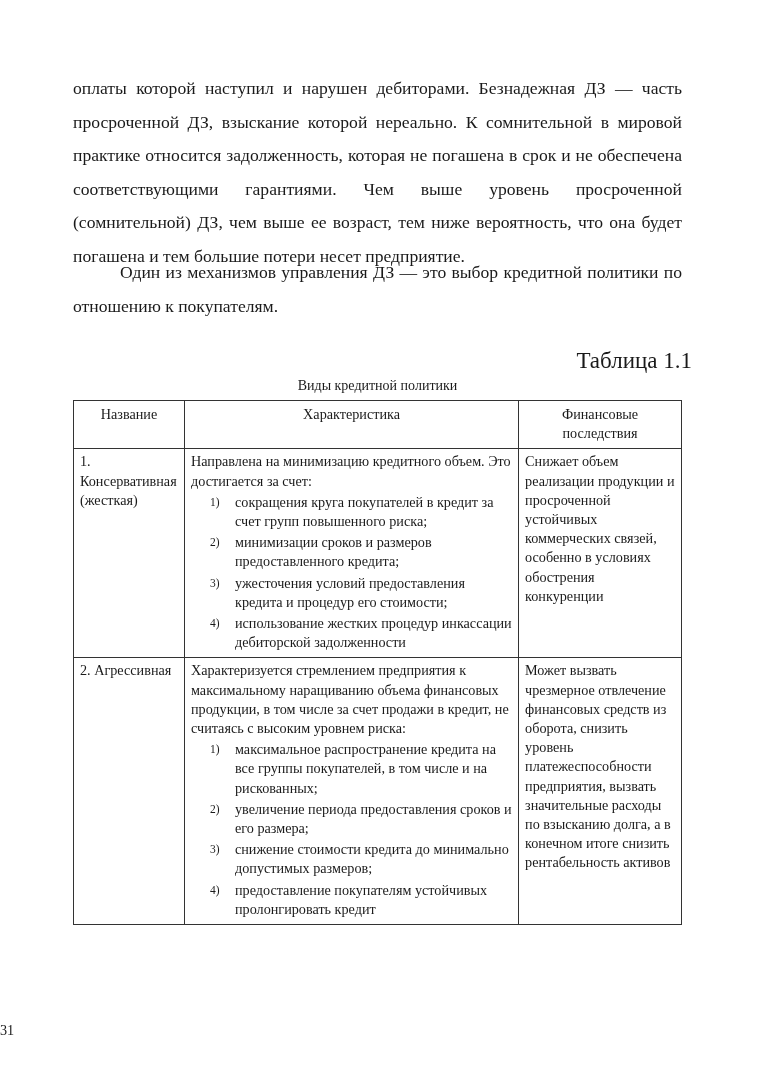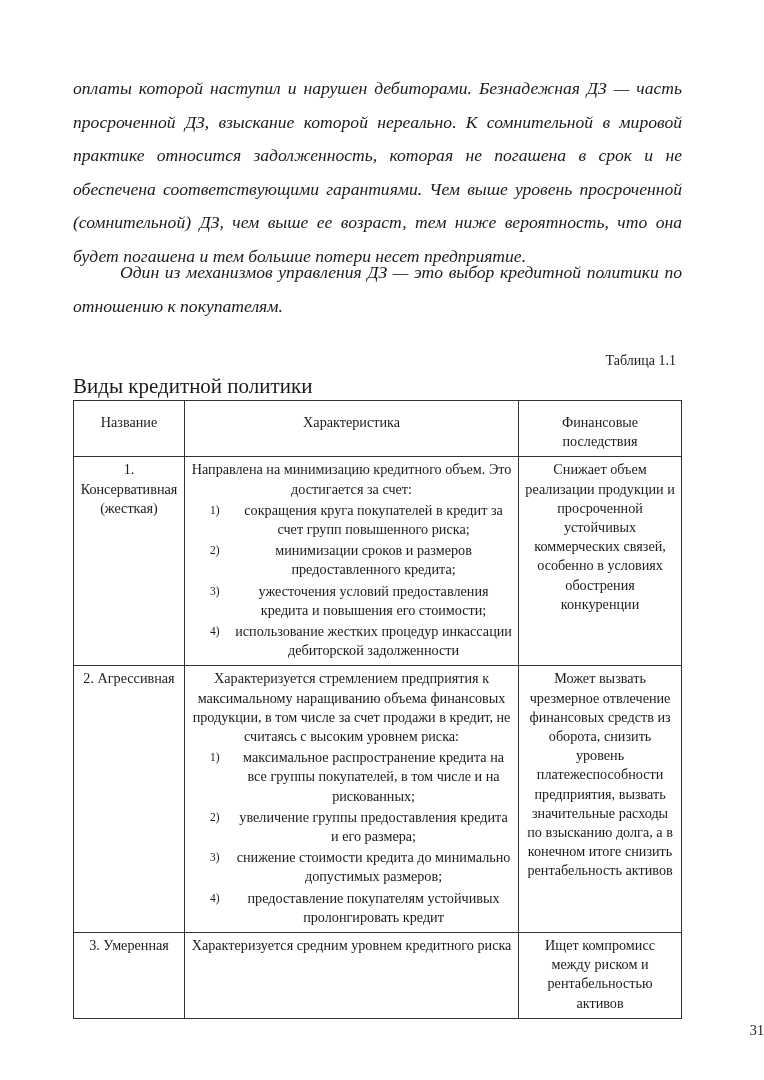--- a/index.html
+++ b/index.html
@@ -4,54 +4,53 @@
 <style>
   html, body { margin: 0; padding: 0; background: #ffffff; }
   body {
     width: 764px; height: 1080px; position: relative; overflow: hidden;
     font-family: "Liberation Serif", serif; color: #1a1a1a;
   }
   .para {
     position: absolute; left: 73px; width: 609px;
     font-size: 17.6px; line-height: 33.6px; text-align: justify;
     margin: 0;
-    font-style: italic;
   }
   .para.p1 { top: 72px; }
   .para.p2 { top: 256px; text-indent: 47px; }
   .table-label {
-    position: absolute; right: 88px; top: 349px;
-    font-size: 14px; line-height: 24px;
+    position: absolute; right: 72px; top: 349px;
+    font-size: 23px; line-height: 24px;
   }
   .table-title {
     position: absolute; left: 73px; width: 609px; top: 374px;
-    font-size: 21px; line-height: 24px; 
+    font-size: 14px; line-height: 24px; text-align: center;
   }
   table.doc {
     position: absolute; left: 73px; top: 400px; width: 609px;
     border-collapse: collapse; font-size: 14.2px; line-height: 19.2px;
   }
   table.doc td, table.doc th {
     border: 1.2px solid #333; vertical-align: top; padding: 3px 6px 5px 6px;
-    font-weight: normal; text-align: center;
+    font-weight: normal; text-align: left;
   }
-  table.doc th { text-align: center; padding-top: 12px; }
+  table.doc th { text-align: center; padding-top: 4px; }
   col.c1 { width: 111px; } col.c2 { width: 335px; } col.c3 { width: 163px; }
   tr.hdr { height: 44px; }
   tr.r1 { height: 201px; }
   tr.r2 { height: 254px; }
   tr.r3 { height: 62px; }
   ol.items { margin: 0; padding: 0 0 0 44px; list-style: none; }
   ol.items li { position: relative; margin-top: 2px; }
   ol.items li .num {
     position: absolute; left: -25px; top: 0; font-size: 11.5px;
   }
   .page-number {
     position: absolute; left: 0; width: 764px; top: 1022px;
-    text-align: right; font-size: 14.2px;
+    text-align: left; font-size: 14.2px;
   }
 </style>
 </head>
 <body>
 
 <p class="para p1">оплаты которой наступил и нарушен дебиторами. Безнадежная ДЗ — часть просроченной ДЗ, взыскание которой нереально. К сомнительной в мировой практике относится задолженность, которая не погашена в срок и не обеспечена соответствующими гарантиями. Чем выше уровень просроченной (сомнительной) ДЗ, чем выше ее возраст, тем ниже вероятность, что она будет погашена и тем большие потери несет предприятие.</p>
 <p class="para p2">Один из механизмов управления ДЗ — это выбор кредитной политики по отношению к покупателям.</p>
 
 <div class="table-label">Таблица 1.1</div>
 <div class="table-title">Виды кредитной политики</div>
@@ -69,44 +68,37 @@
     <th>Финансовые последствия</th>
   </tr>
 
   <tr class="r1">
     <td>1. Консервативная (жесткая)</td>
     <td>
       <div>Направлена на минимизацию кредитного объем. Это достигается за счет:</div>
       <ol class="items">
         <li><span class="num">1)</span><span>сокращения круга покупателей в кредит за счет групп повышенного риска;</span></li>
         <li><span class="num">2)</span><span>минимизации сроков и размеров предоставленного кредита;</span></li>
-        <li><span class="num">3)</span><span>ужесточения условий предоставления кредита и повышения его стоимости;</span></li>
+        <li><span class="num">3)</span><span>ужесточения условий предоставления кредита и процедур его стоимости;</span></li>
         <li><span class="num">4)</span><span>использование жестких процедур инкассации дебиторской задолженности</span></li>
       </ol>
     </td>
     <td>Снижает объем реализации продукции и просроченной устойчивых коммерческих связей, особенно в условиях обострения конкуренции</td>
   </tr>
 
   <tr class="r2">
     <td>2. Агрессивная</td>
     <td>
       <div>Характеризуется стремлением предприятия к максимальному наращиванию объема финансовых продукции, в том числе за счет продажи в кредит, не считаясь с высоким уровнем риска:</div>
       <ol class="items">
         <li><span class="num">1)</span><span>максимальное распространение кредита на все группы покупателей, в том числе и на рискованных;</span></li>
-        <li><span class="num">2)</span><span>увеличение группы предоставления кредита и его размера;</span></li>
+        <li><span class="num">2)</span><span>увеличение периода предоставления сроков и его размера;</span></li>
         <li><span class="num">3)</span><span>снижение стоимости кредита до минимально допустимых размеров;</span></li>
         <li><span class="num">4)</span><span>предоставление покупателям устойчивых пролонгировать кредит</span></li>
       </ol>
     </td>
     <td>Может вызвать чрезмерное отвлечение финансовых средств из оборота, снизить уровень платежеспособности предприятия, вызвать значительные расходы по взысканию долга, а в конечном итоге снизить рентабельность активов</td>
   </tr>
 
-  <tr class="r3">
-    <td>3. Умеренная</td>
-    <td>
-      <div>Характеризуется средним уровнем кредитного риска</div>
-    </td>
-    <td>Ищет компромисс между риском и рентабельностью активов</td>
-  </tr>
 </tbody>
   </table>
 
 <div class="page-number">31</div>
 
 </body></html>

